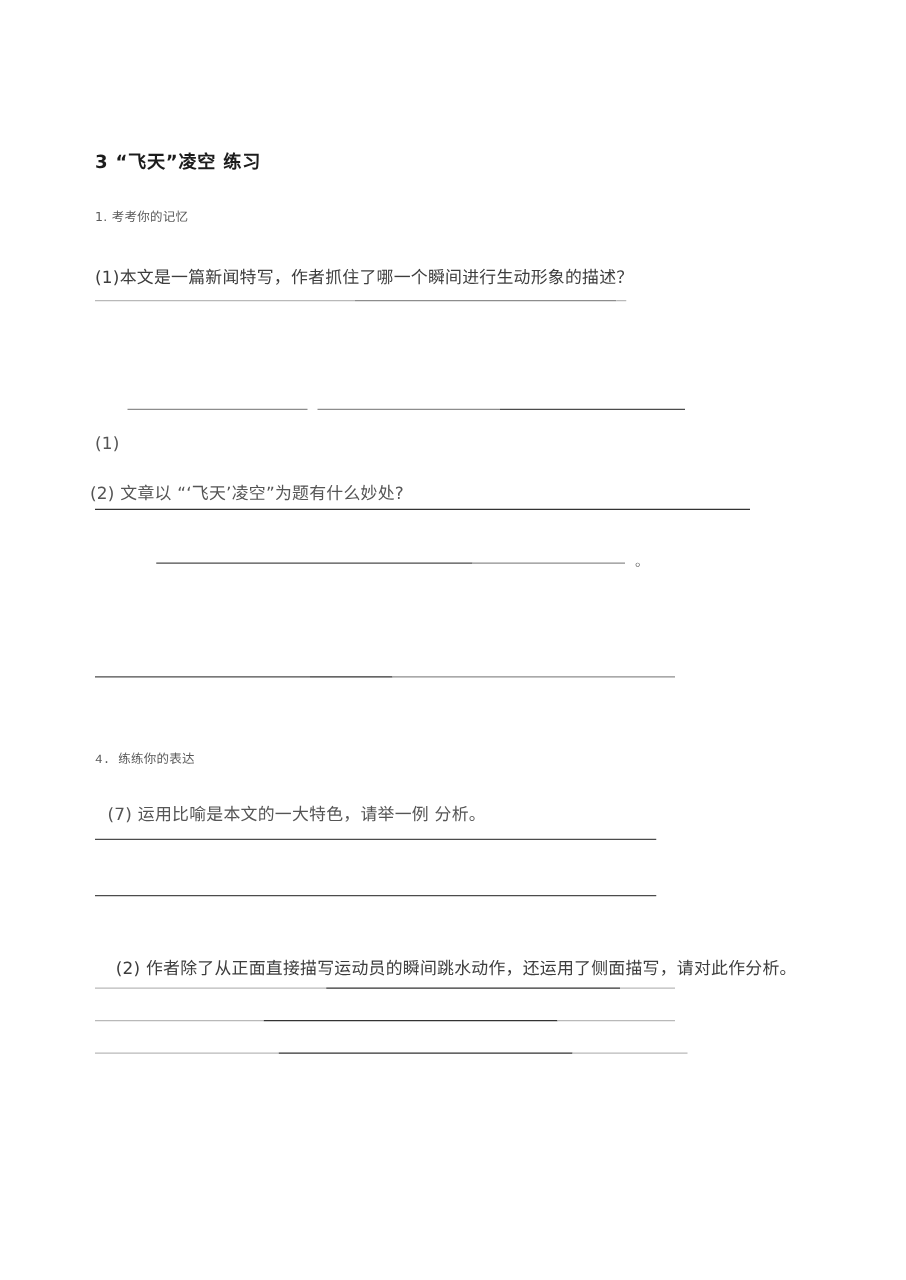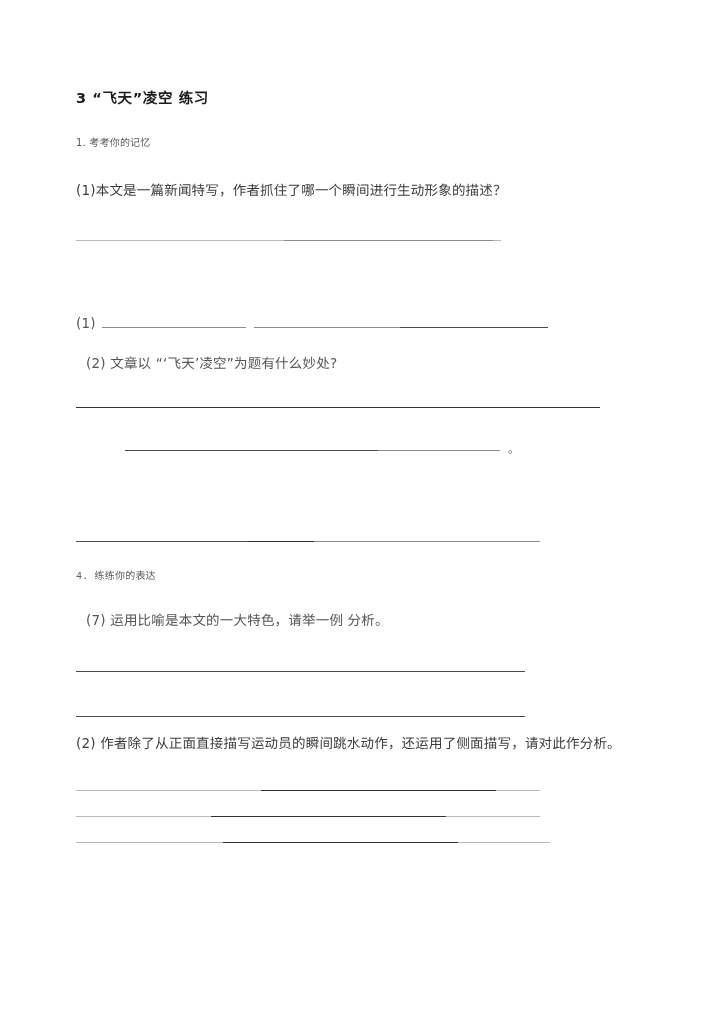--- a/index.html
+++ b/index.html
@@ -26,20 +26,21 @@
     height: 1024px;
     background: #fff;
   }
 
   
   .txt {
     position: absolute;
     white-space: nowrap;
     line-height: 1.0;
     letter-spacing: 0.2px;
+    margin-top: 32px;
   }
 
   .doc-title {
     font-weight: bold;
     font-size: 14.5px;
     color: #1c1c1c;
     letter-spacing: 0.6px;
   }
 
   .q-head {
@@ -48,20 +49,21 @@
   }
 
   .q-body {
     font-size: 13.5px;
     color: #555555;
   }
 
   .q-body-dark {
     font-size: 13.5px;
     color: #3d3d3d;
+    text-align: center;
   }
 
   .wrap {
     white-space: normal;
     line-height: 1.55;
   }
 
   
   .rule {
     position: absolute;
@@ -95,21 +97,21 @@
   <div class="rule mid" style="left:284px; top:240px; width:209px;"></div>
   <div class="rule light" style="left:493px; top:240px; width:8px;"></div>
 
 
   <div class="txt q-body" style="left:76px; top:317px;">(1)</div>
 
   <div class="rule mid" style="left:102px; top:327px; width:144px;"></div>
   <div class="rule mid" style="left:254px; top:327px; width:146px;"></div>
   <div class="rule dark" style="left:400px; top:327px; width:148px;"></div>
 
-  <div class="txt q-body" style="left:86px; top:357px;">(2) 文章以 “‘飞天’凌空”为题有什么妙处?</div>
+  <div class="txt q-body" style="left:72px; top:357px;">(2) 文章以 “‘飞天’凌空”为题有什么妙处?</div>
 
   <div class="rule darker" style="left:76px; top:407px; width:524px;"></div>
 
   <div class="rule dark" style="left:125px; top:450px; width:253px;"></div>
   <div class="rule mid" style="left:378px; top:450px; width:122px;"></div>
   <div class="period" style="left:508px; top:440px;">。</div>
 
 
   <div class="rule dark" style="left:76px; top:541px; width:172px;"></div>
   <div class="rule darker" style="left:248px; top:541px; width:66px;"></div>

